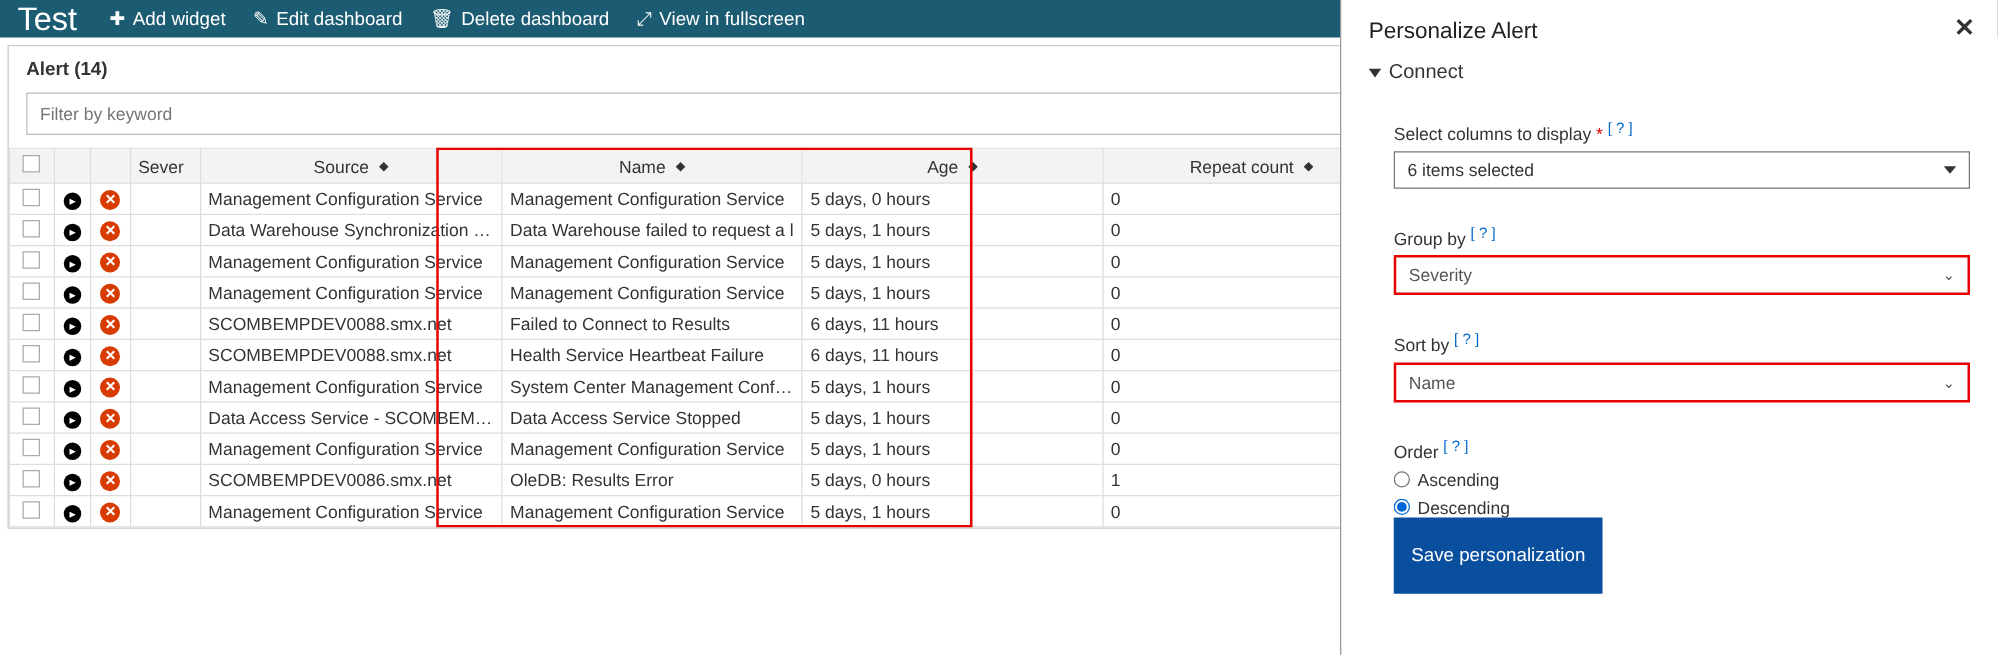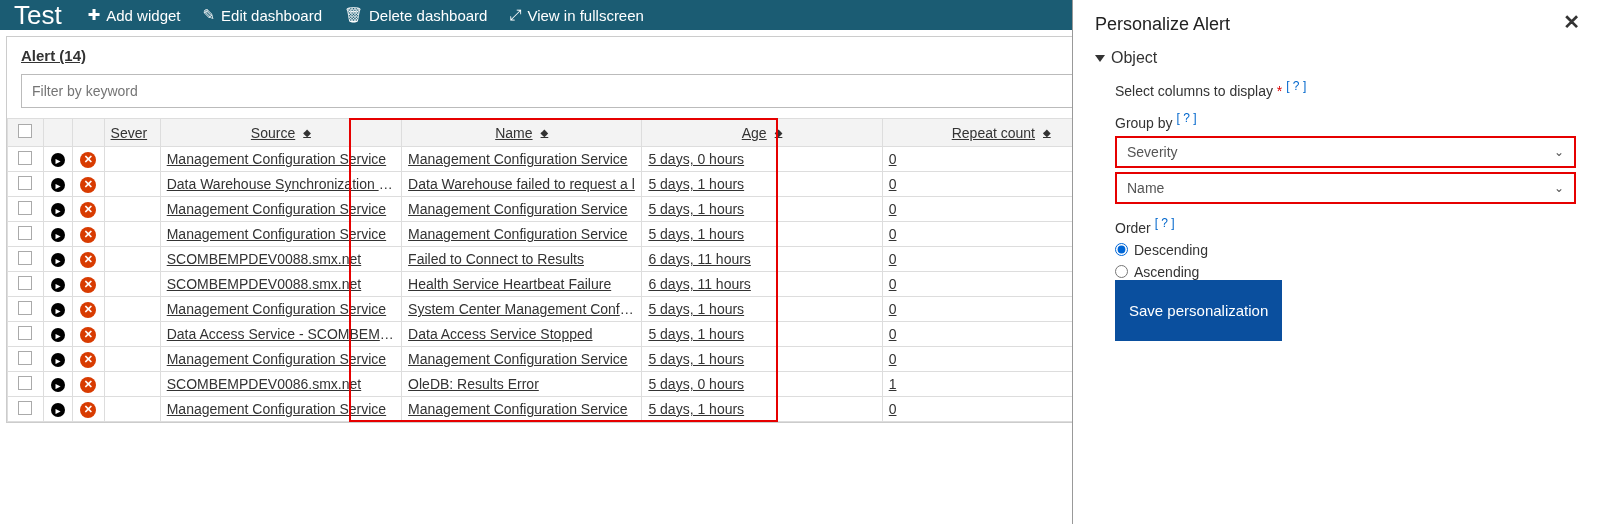--- a/index.html
+++ b/index.html
@@ -22,21 +22,21 @@
   .sev-icon { width:16px;height:16px;border-radius:50%;background:#d83b01;display:inline-flex;align-items:center;justify-content:center;color:#fff;font-size:11px;font-weight:bold;}
   th.center, td.center { text-align:center; padding:3px 2px;}
   .hl { position:absolute; border:2px solid #e60000; pointer-events:none; }
   
   .side { position:absolute; top:0; right:0; width:526px; height:524px; background:#fff; border-left:1px solid #999; padding:14px 22px; }
   .side h2 { font-size:18px; font-weight:400; color:#222; margin-bottom:14px;}
   .close-x { position:absolute; top:10px; right:18px; font-size:20px; font-weight:bold; cursor:pointer;}
   .sect-title { font-size:16px; font-weight:400; margin-bottom:8px; display:flex;align-items:center;gap:6px;}
   .tri { width:0;height:0;border-left:5px solid transparent;border-right:5px solid transparent;border-top:7px solid #333;display:inline-block;}
   .side-body { margin-left:20px; }
-  .side-label { font-size:14px; margin-top:12px; margin-bottom:6px; color:#333;}
+  .side-label { font-size:14px; margin-top:28px; margin-bottom:6px; color:#333;}
   .req { color:#d00; }
   .help { color:#0066cc; font-size:12px; vertical-align:super;}
   .cselect { border:1px solid #777; padding:6px 10px; display:flex; justify-content:space-between; align-items:center; font-size:14px; cursor:pointer;}
   .cselect .dd { width:0;height:0;border-left:5px solid transparent;border-right:5px solid transparent;border-top:6px solid #333;}
   .red-sel { border:2px solid #e60000; padding:6px 10px; display:flex; justify-content:space-between; align-items:center; font-size:14px; color:#555; margin-top:4px; cursor:pointer;}
   .red-sel .caret { font-size:12px;color:#555;}
   .chk-line { display:flex;align-items:center;gap:6px; margin-top:12px;}
   .chk-line input { accent-color:#0066d6;}
   .radio-line { display:flex;align-items:center;gap:6px; margin-top:6px; font-size:14px;}
   .radio-line input { accent-color:#0066d6;}
@@ -60,21 +60,21 @@
   <span class="tb-item">
     <span>🗑</span>
     <span>Delete dashboard</span>
   </span>
   <span class="tb-item">
     <span>⤢</span>
     <span>View in fullscreen</span>
   </span>
 </div>
 
-<div class="panel" style="width:1200px;text-decoration:underline;">
+<div class="panel" style="width:1200px;">
   <div class="panel-header">Alert (14)</div>
   <div class="filter-row">
     <input class="filter-input" placeholder="Filter by keyword" style="">
   </div>
   <div class="grid-wrap" style="position:relative;">
     <table>
       <thead>
         <tr>
           <th class="col-chk center"><span class="chk-box"></span></th>
           <th class="col-exp center"></th>
@@ -234,52 +234,60 @@
 
     <div class="hl" style="left:342px; top:0px; width:429px; height:304px;"></div>
   </div>
 </div>
 
 <div class="side">
   <span class="close-x">✕</span>
   <h2>Personalize Alert</h2>
   <div class="sect-title">
     <span class="tri"></span>
-    <span>Object</span>
+    <span>Connect</span>
   </div>
   <div class="side-body">
     <div class="side-label">
       <span>Select columns to display</span>
       <span class="req">*</span>
       <span class="help">[ ? ]</span>
+    </div>
+    <div class="cselect">
+      <span>6 items selected</span>
+      <span class="dd"></span>
     </div>
 
     <div class="side-label">
       <span>Group by</span>
       <span class="help">[ ? ]</span>
     </div>
     <div class="red-sel">
       <span>Severity</span>
       <span class="caret">⌄</span>
     </div>
 
 
+    <div class="side-label">
+      <span>Sort by</span>
+      <span class="help">[ ? ]</span>
+    </div>
     <div class="red-sel">
       <span>Name</span>
       <span class="caret">⌄</span>
     </div>
 
     <div class="side-label">
       <span>Order</span>
       <span class="help">[ ? ]</span>
     </div>
     <div class="radio-line">
+      <input type="radio" name="ord" style="">
+      <span>Ascending</span>
+    </div>
+    <div class="radio-line">
       <input type="radio" name="ord" checked="" style="">
       <span>Descending</span>
     </div>
-    <div class="radio-line">
-      <input type="radio" name="ord" style="">
-      <span>Ascending</span>
-    </div>
 
     <button class="save-btn">Save personalization</button>
   </div>
 </div>
 
 </body></html>

